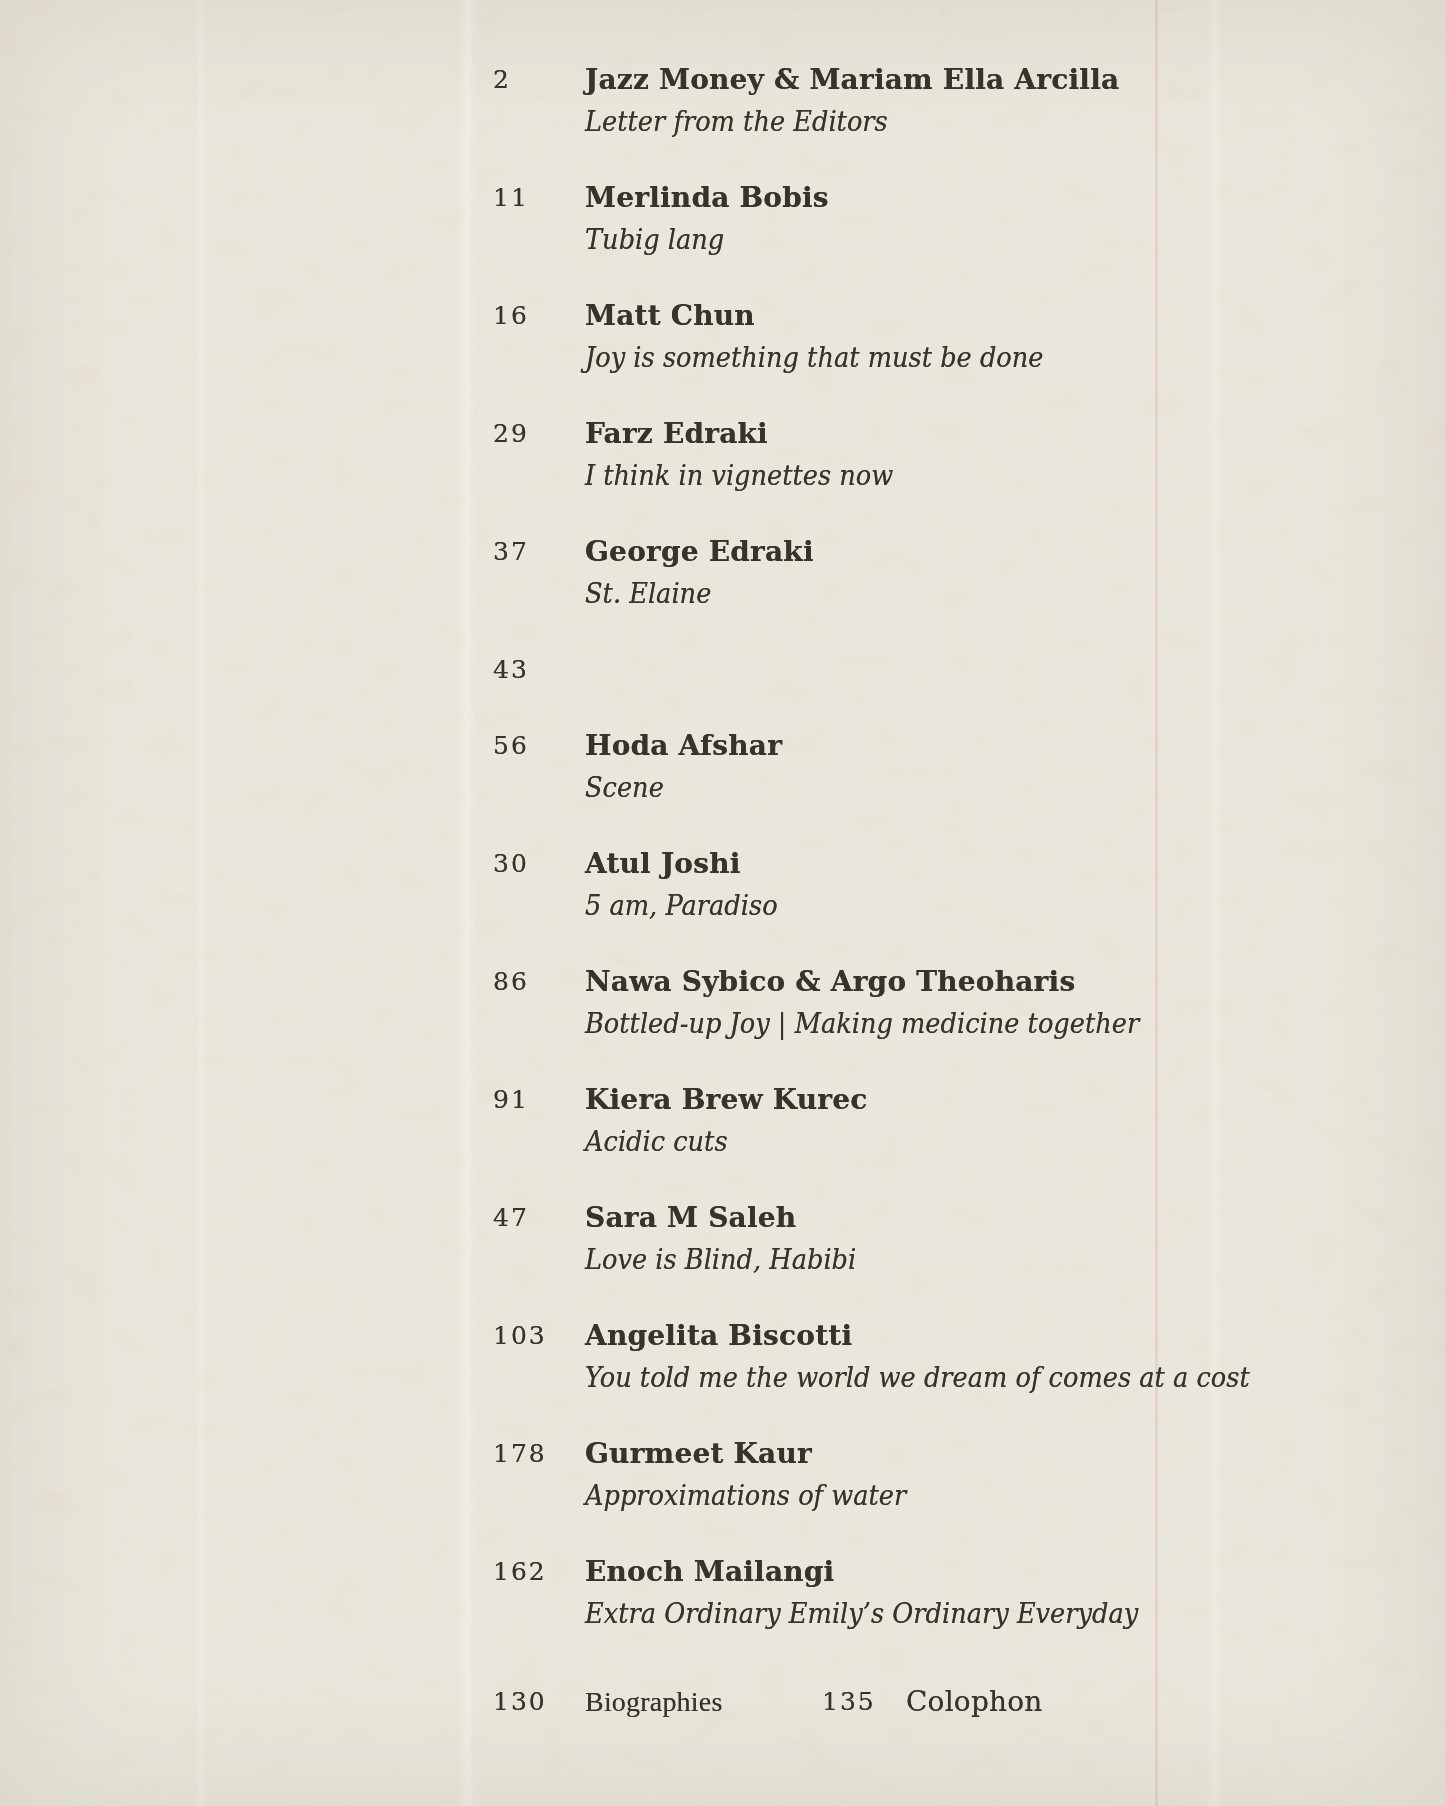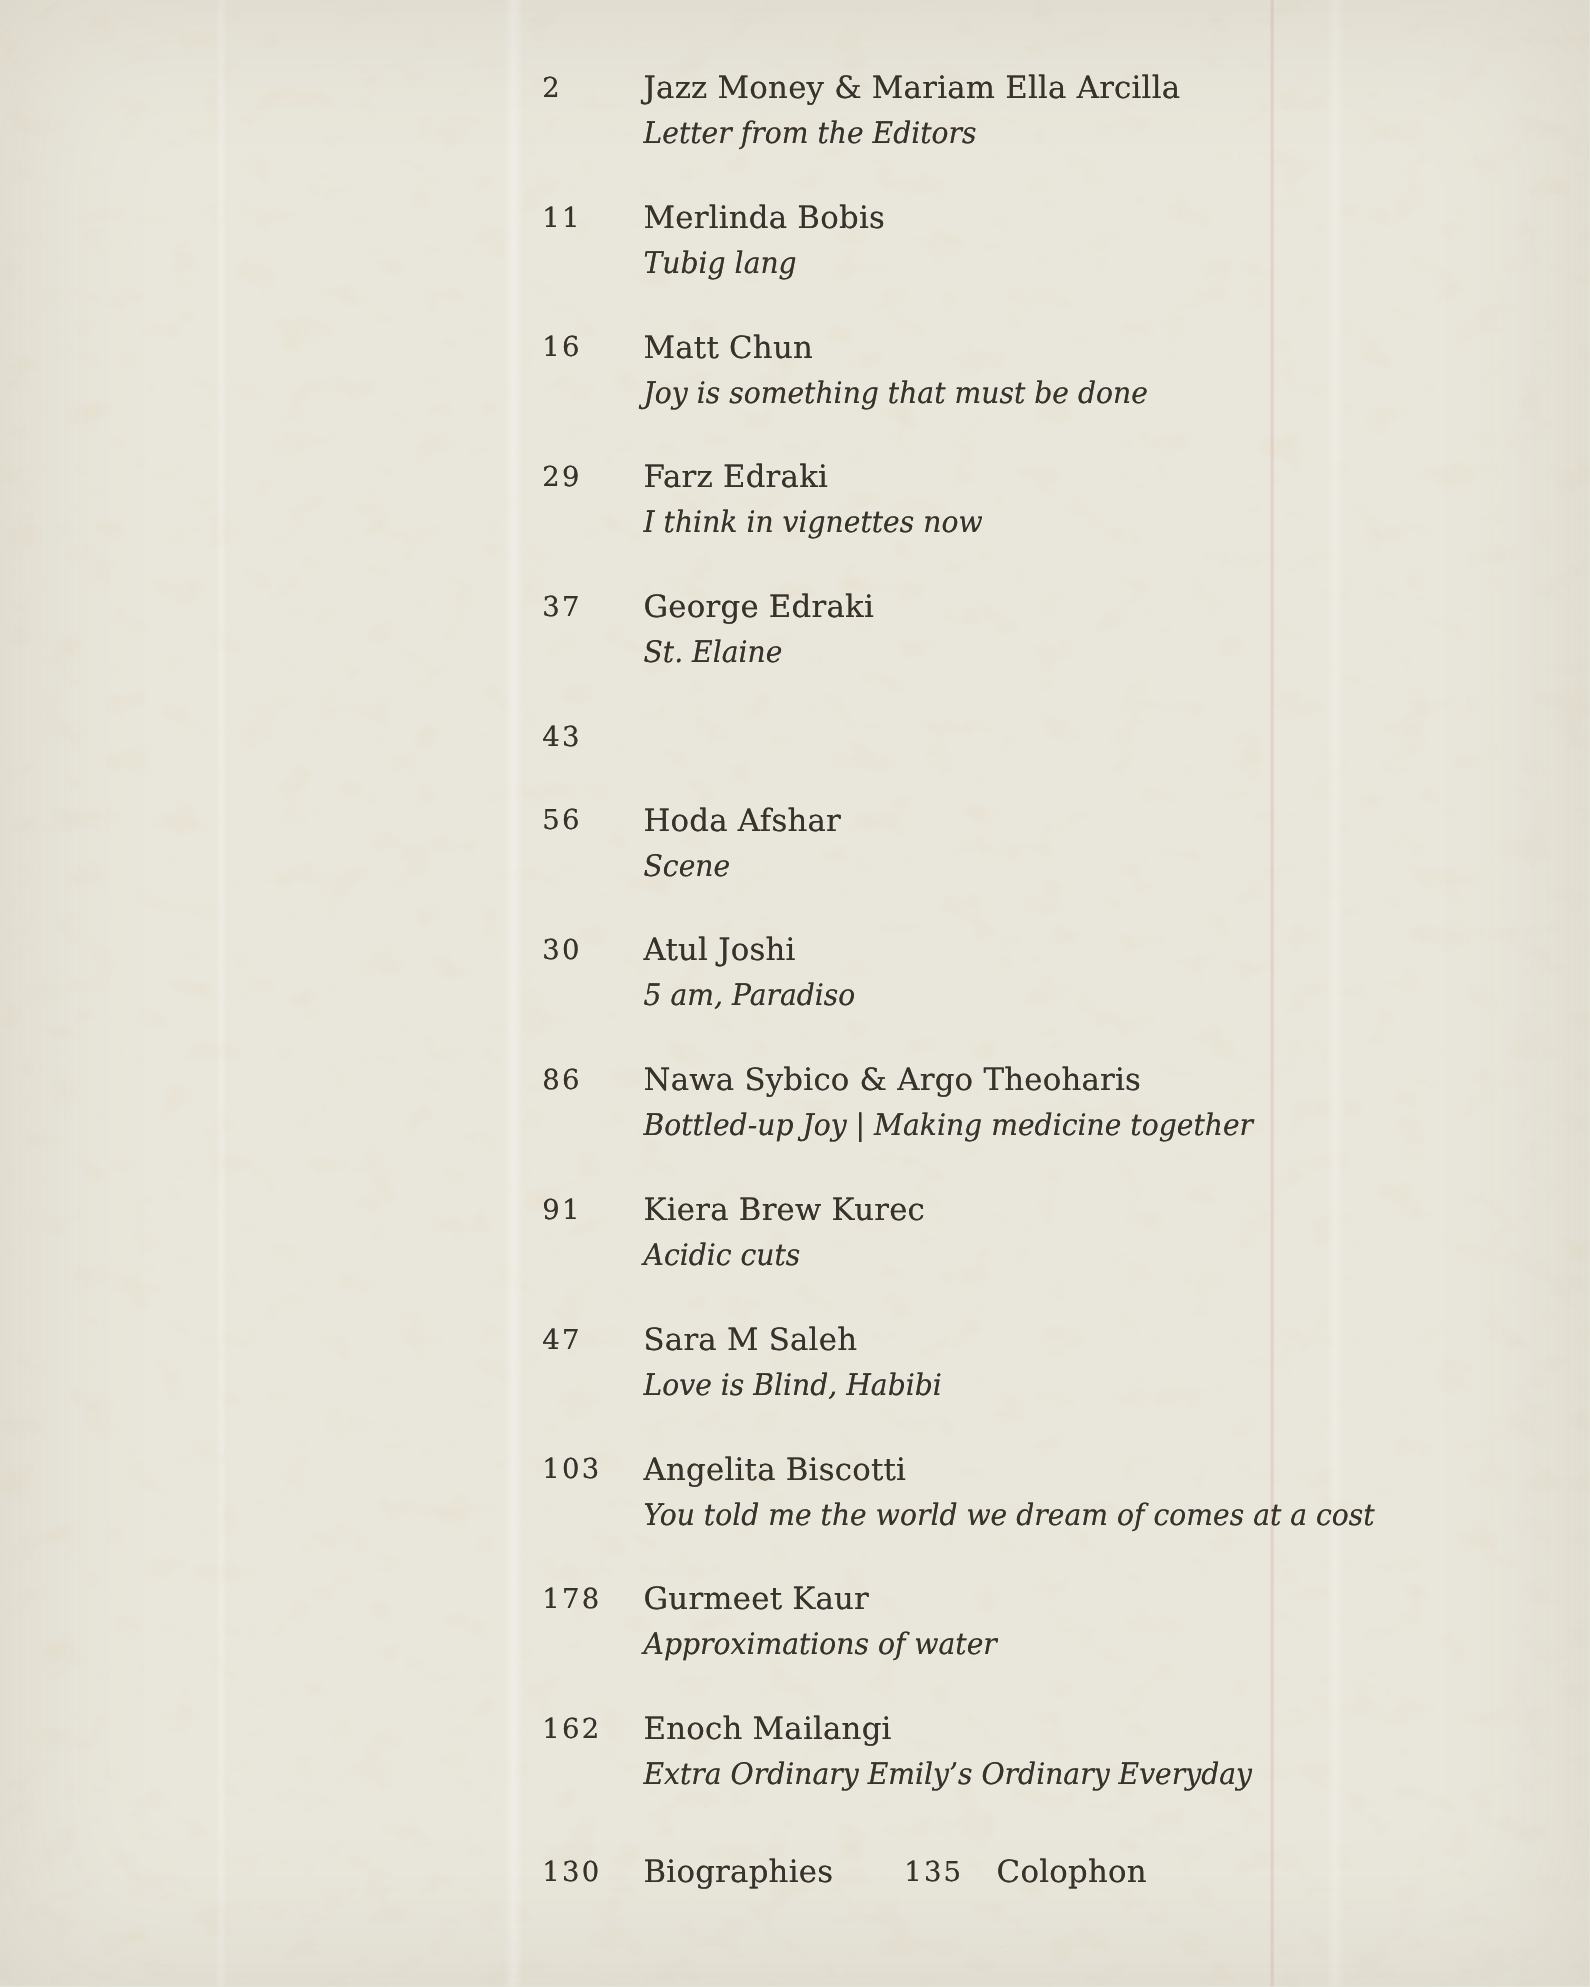--- a/index.html
+++ b/index.html
@@ -59,41 +59,42 @@
     line-height: 42px;
     letter-spacing: 2px;
   }
   .lines {
     font-size: 28px;
     line-height: 42px;
   }
   .author {
     letter-spacing: 0.2px;
     white-space: nowrap;
+    font-weight: bold;
   }
   .title {
     font-style: italic;
     font-size: 27px;
     line-height: 42px;
     letter-spacing: 0;
     white-space: nowrap;
     transform: scaleX(0.95);
     transform-origin: 0 50%;
   }
   .footer-row {
     display: flex;
     font-size: 28px;
     line-height: 42px;
     margin-top: 46px;
   }
   .footer-row .flabel {
     letter-spacing: 0.2px;
     white-space: nowrap;
   }
-  .footer-row .flabel-1 { width: 237px; flex: 0 0 237px; }
+  .footer-row .flabel-1 { width: 237px; flex: 0 0 237px; font-family: Liberation Serif, serif; }
   .footer-row .num-2   { width: 84px;  flex: 0 0 84px; }
 </style>
 </head>
 <body style="background: rgb(233, 230, 219); color: rgb(55, 51, 44);">
 
 <div class="page">
 
   <svg class="texture" width="1445" height="1806" viewBox="0 0 1445 1806" xmlns="http://www.w3.org/2000/svg">
     <defs>
       <filter id="fibers" x="0" y="0" width="100%" height="100%">

